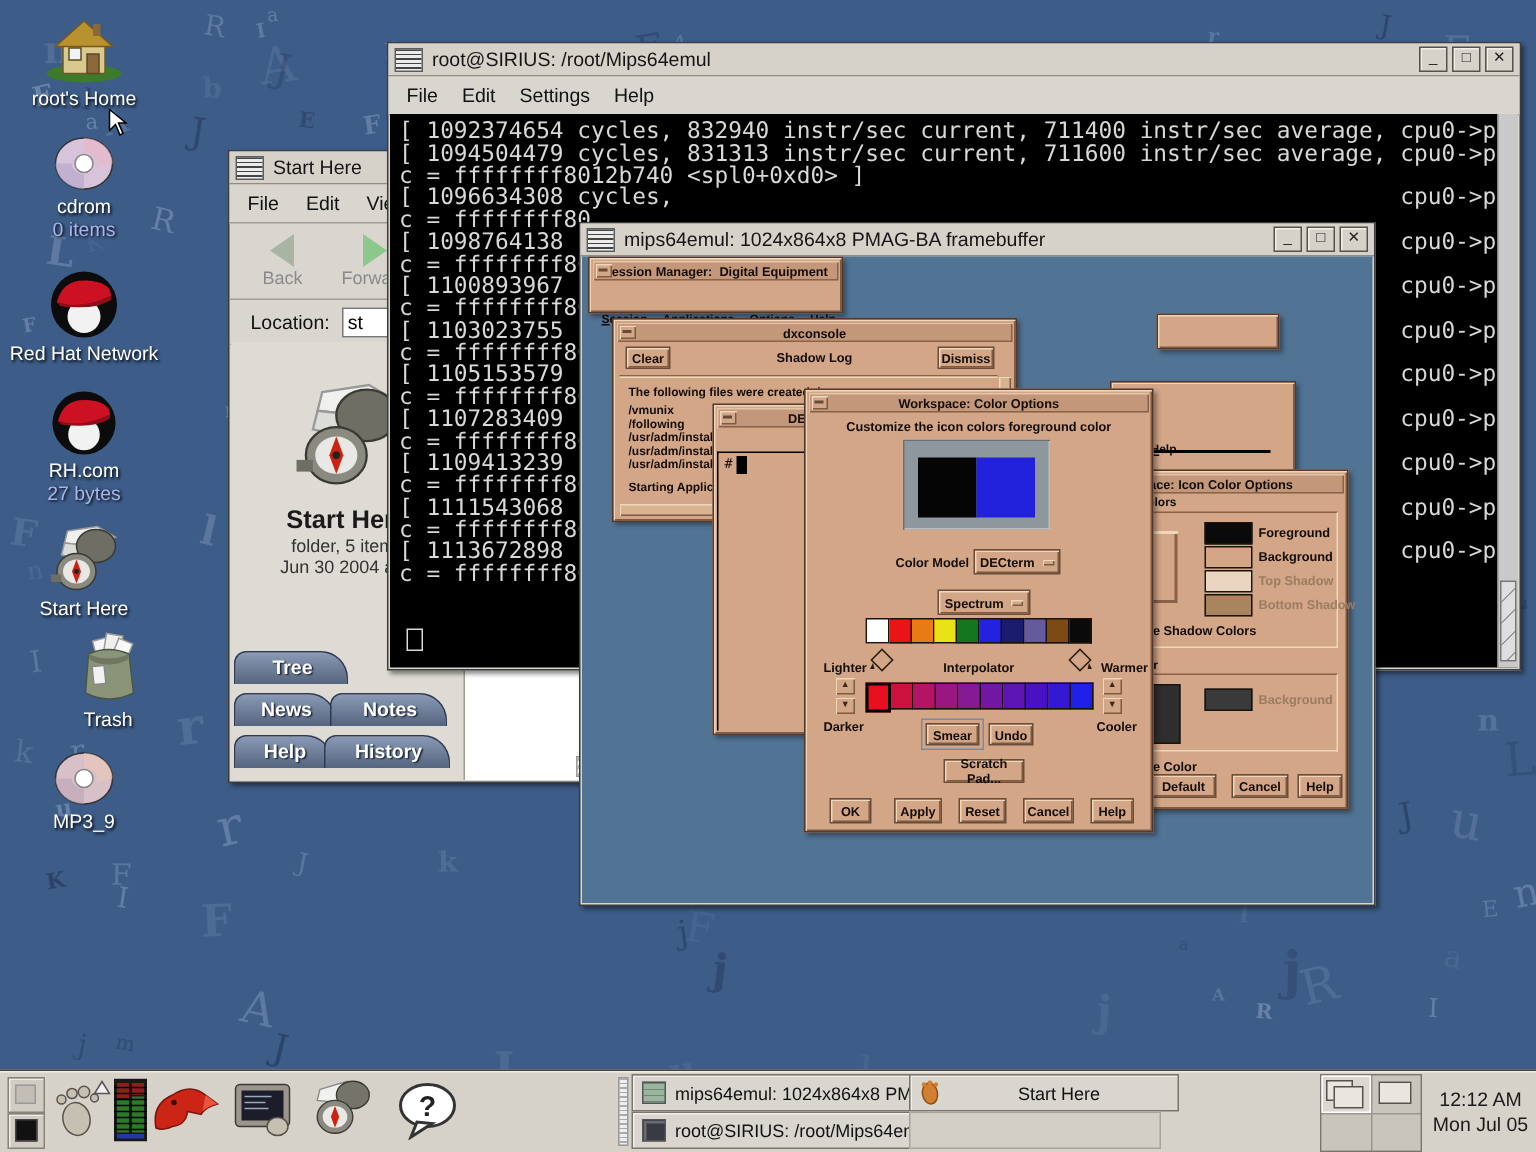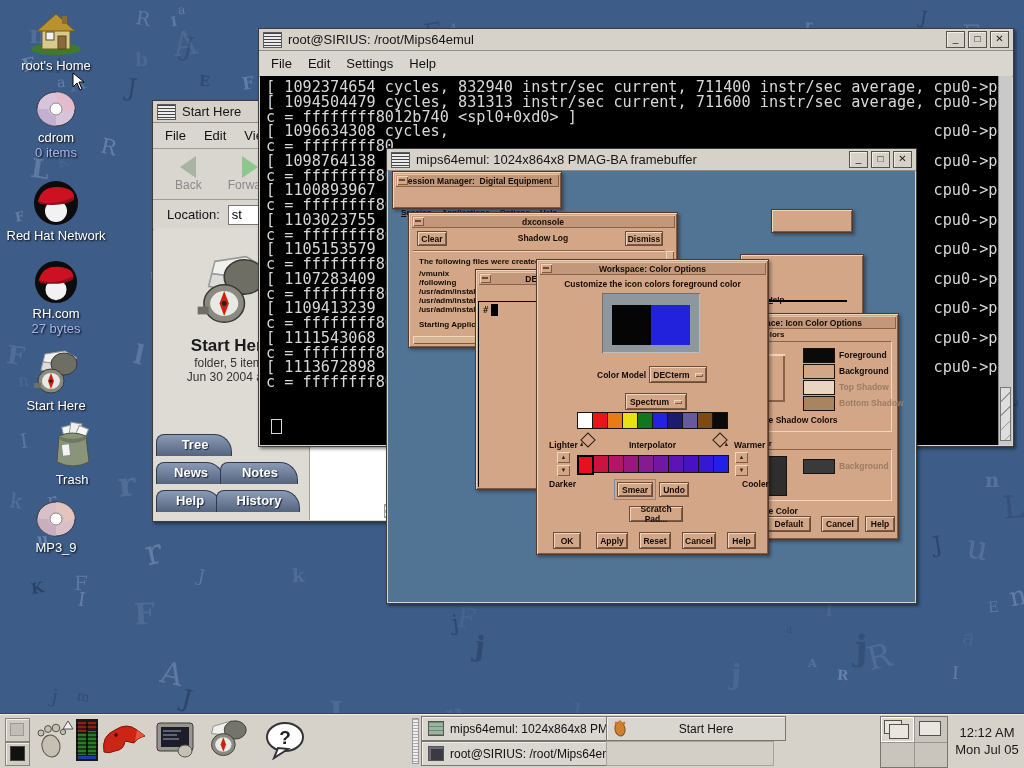--- a/index.html
+++ b/index.html
@@ -598,21 +598,21 @@
       <svg style="position:absolute;left:174px;top:171px;" width="18" height="19" viewBox="0 0 18 19">
         <rect x="4" y="4" width="10" height="10" transform="rotate(45 9 9)" fill="#d2a687" stroke="#2a1c12"></rect>
         <path d="M15 11 L17 15 L14 15 Z" fill="#2a1c12"></path>
       </svg>
       <div class="dlabel" style="left:197px;top:180px;">Warmer</div>
       <div class="spin" style="left:20px;top:192px;">▲</div>
       <div class="spin" style="left:20px;top:205px;">▼</div>
       <div class="dlabel" style="left:12px;top:219px;">Darker</div>
       <div class="spin" style="left:198px;top:192px;">▲</div>
       <div class="spin" style="left:198px;top:205px;">▼</div>
-      <div class="dlabel" style="left:194px;top:219px;margin-left:11px;">Cooler</div>
+      <div class="dlabel" style="left:194px;top:219px;">Cooler</div>
       <div class="swrow interp" style="left:40px;top:195px;">
           <div class="sw" style="background: rgb(232, 16, 32); border: 2px solid rgb(0, 0, 0); width: 13px; height: 16px;"></div>
           <div class="sw" style="background: rgb(206, 18, 64); height: 16px;"></div>
           <div class="sw" style="background: rgb(180, 20, 100); height: 16px;"></div>
           <div class="sw" style="background: rgb(154, 22, 128); height: 16px;"></div>
           <div class="sw" style="background: rgb(132, 26, 148); height: 16px;"></div>
           <div class="sw" style="background: rgb(112, 24, 164); height: 16px;"></div>
           <div class="sw" style="background: rgb(92, 20, 180); height: 16px;"></div>
           <div class="sw" style="background: rgb(72, 18, 196); height: 16px;"></div>
           <div class="sw" style="background: rgb(52, 24, 212); height: 16px;"></div>

